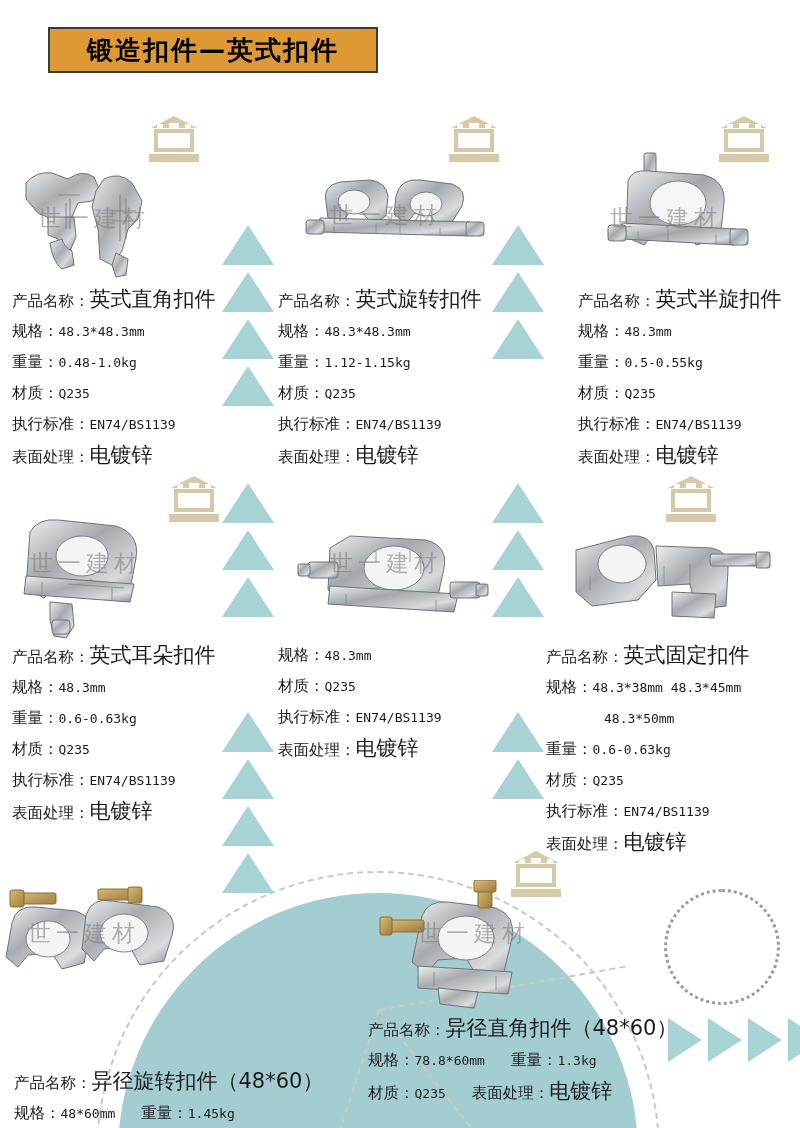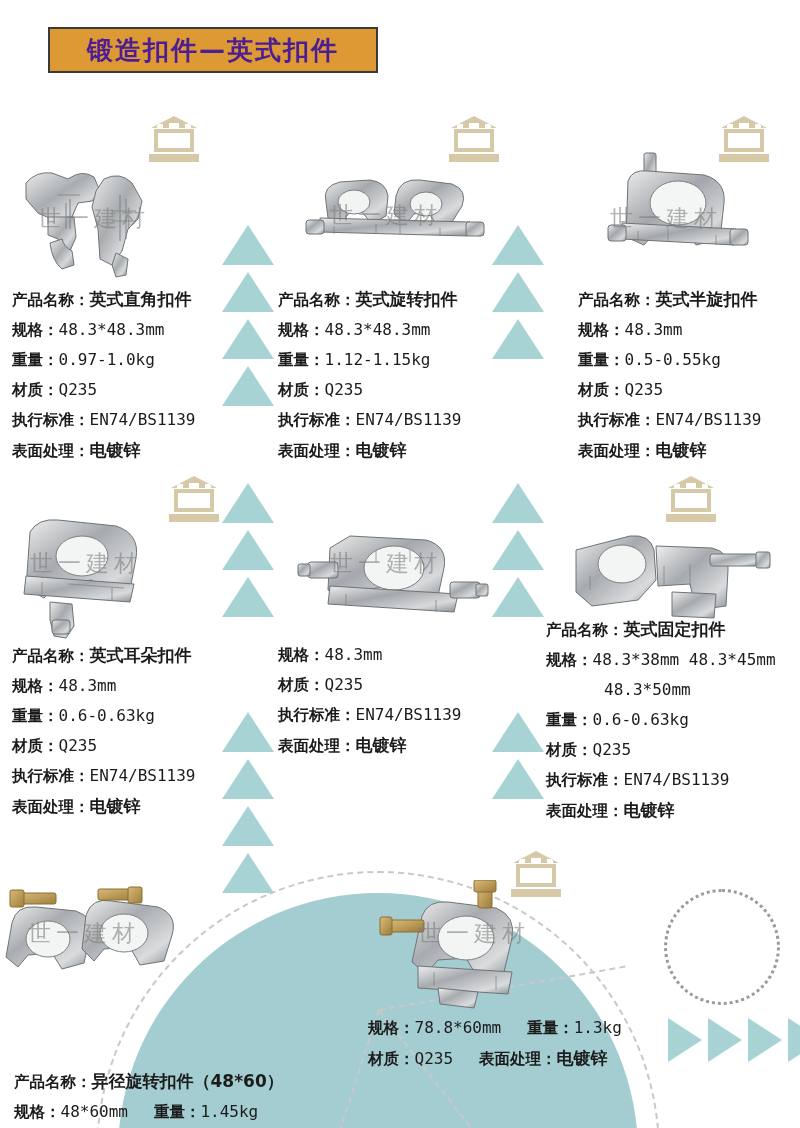--- a/index.html
+++ b/index.html
@@ -55,43 +55,43 @@
   
   .header-banner {
     position:absolute; left:48px; top:27px;
     width:330px; height:46px;
     background:#dd9933;
     border:2px solid #3a3a3a;
     display:flex; align-items:center; justify-content:center;
   }
   .header-title {
     font-family:"DejaVu Sans", sans-serif;
-    font-size:26px; font-weight:bold; color:#4c1d95;
+    font-size:26px; font-weight:bold; color:#000000;
     letter-spacing:2px; white-space:nowrap;
   }
 
   
   .photo { position:absolute; overflow:hidden; }
   .photo svg { display:block; width:100%; height:100%; }
   .wm-text {
     position:absolute; font-family:"DejaVu Sans", sans-serif;
     font-size:23px; color:#7d7d7d; opacity:.58;
     letter-spacing:5px; white-space:nowrap; font-weight:500;
   }
 
   
   .spec-block { position:absolute; }
   .spec-line {
     font-family:"DejaVu Sans", sans-serif;
     font-size:15.5px; color:#1b1b1b;
     line-height:30px; white-space:nowrap;
   }
-  .spec-line .lbl { font-weight:bold; }
-  .spec-line .val { font-family:"DejaVu Sans Mono", monospace; font-size:16px; }
-  .spec-line .cn-val { font-family:"DejaVu Sans", sans-serif; font-size:17px; font-weight:bold;}
+  .spec-line .lbl { font-weight:normal; }
+  .spec-line .val { font-family:"DejaVu Sans Mono", monospace; font-size:13px; }
+  .spec-line .cn-val { font-family:"DejaVu Sans", sans-serif; font-size:21px; font-weight:normal;}
   .spec-line.indent { padding-left:58px; }
   .spec-line .gap-lg { display:inline-block; width:26px; }
 </style>
 </head>
 <body>
 
 <div id="page">
 
   <div class="bg-layer">
     <div class="semicircle"></div>
@@ -379,21 +379,21 @@
       <g stroke="#7c8184" stroke-width="1" fill="none" opacity=".7">
         <path d="M56 92 l0 14 M118 96 l0 14"></path>
       </g>
     </svg>
   </div>
   <div class="wm-text" style="left:418px; top:918px;">世一建材</div>
 
   <div class="spec-block" style="left:12px; top:284px;">
     <div class="spec-line"><span class="lbl">产品名称：</span><span class="cn-val">英式直角扣件</span></div>
     <div class="spec-line"><span class="lbl">规格：</span><span class="val">48.3*48.3mm</span></div>
-    <div class="spec-line"><span class="lbl">重量：</span><span class="val">0.97-1.0kg</span></div>
+    <div class="spec-line"><span class="lbl">重量：</span><span class="val">0.48-1.0kg</span></div>
     <div class="spec-line"><span class="lbl">材质：</span><span class="val">Q235</span></div>
     <div class="spec-line"><span class="lbl">执行标准：</span><span class="val">EN74/BS1139</span></div>
     <div class="spec-line"><span class="lbl">表面处理：</span><span class="cn-val">电镀锌</span></div>
   </div>
 
   <div class="spec-block" style="left:278px; top:284px;">
     <div class="spec-line"><span class="lbl">产品名称：</span><span class="cn-val">英式旋转扣件</span></div>
     <div class="spec-line"><span class="lbl">规格：</span><span class="val">48.3*48.3mm</span></div>
     <div class="spec-line"><span class="lbl">重量：</span><span class="val">1.12-1.15kg</span></div>
     <div class="spec-line"><span class="lbl">材质：</span><span class="val">Q235</span></div>
@@ -419,34 +419,35 @@
     <div class="spec-line"><span class="lbl">表面处理：</span><span class="cn-val">电镀锌</span></div>
   </div>
 
   <div class="spec-block" style="left:278px; top:640px;">
     <div class="spec-line"><span class="lbl">规格：</span><span class="val">48.3mm</span></div>
     <div class="spec-line"><span class="lbl">材质：</span><span class="val">Q235</span></div>
     <div class="spec-line"><span class="lbl">执行标准：</span><span class="val">EN74/BS1139</span></div>
     <div class="spec-line"><span class="lbl">表面处理：</span><span class="cn-val">电镀锌</span></div>
   </div>
 
-  <div class="spec-block" style="left:546px; top:614px;">
+  <div class="spec-block" style="left:546px; top:640px;">
     <div class="spec-line"><span class="lbl">产品名称：</span><span class="cn-val">英式固定扣件</span></div>
     <div class="spec-line"><span class="lbl">规格：</span><span class="val">48.3*38mm  48.3*45mm</span></div>
     <div class="spec-line indent"><span class="val">48.3*50mm</span></div>
     <div class="spec-line"><span class="lbl">重量：</span><span class="val">0.6-0.63kg</span></div>
     <div class="spec-line"><span class="lbl">材质：</span><span class="val">Q235</span></div>
     <div class="spec-line"><span class="lbl">执行标准：</span><span class="val">EN74/BS1139</span></div>
     <div class="spec-line"><span class="lbl">表面处理：</span><span class="cn-val">电镀锌</span></div>
   </div>
 
   <div class="spec-block" style="left:14px; top:1066px;">
     <div class="spec-line"><span class="lbl">产品名称：</span><span class="cn-val">异径旋转扣件（48*60）</span></div>
     <div class="spec-line"><span class="lbl">规格：</span><span class="val">48*60mm</span><span class="gap-lg"></span><span class="lbl">重量：</span><span class="val">1.45kg</span></div>
     <div class="spec-line"><span class="lbl">材质：</span><span class="val">Q235</span><span class="gap-lg"></span><span class="lbl">表面处理：</span><span class="cn-val">电镀锌</span></div>
   </div>
 
   <div class="spec-block" style="left:368px; top:1013px;">
+    <div class="spec-line"><span class="lbl">产品名称：</span><span class="cn-val">异径直角扣件（48*60）</span></div>
     <div class="spec-line"><span class="lbl">规格：</span><span class="val">78.8*60mm</span><span class="gap-lg"></span><span class="lbl">重量：</span><span class="val">1.3kg</span></div>
     <div class="spec-line"><span class="lbl">材质：</span><span class="val">Q235</span><span class="gap-lg"></span><span class="lbl">表面处理：</span><span class="cn-val">电镀锌</span></div>
   </div>
 
 </div>
 
 </body></html>

